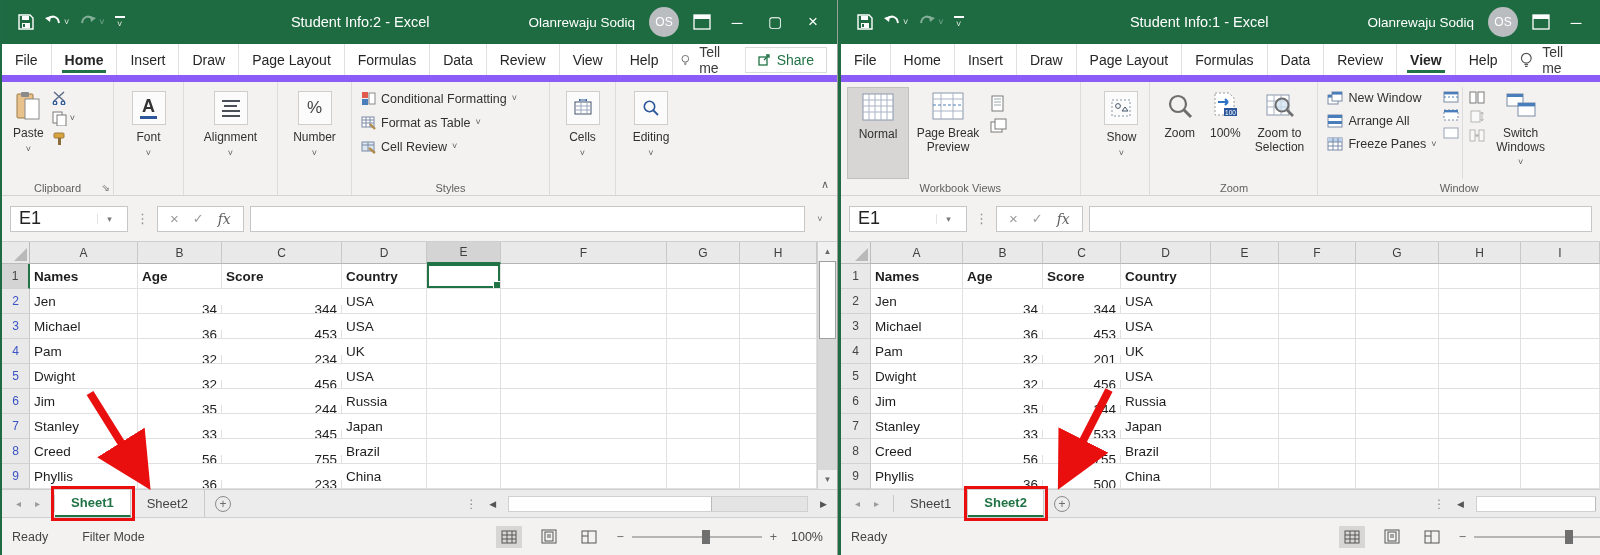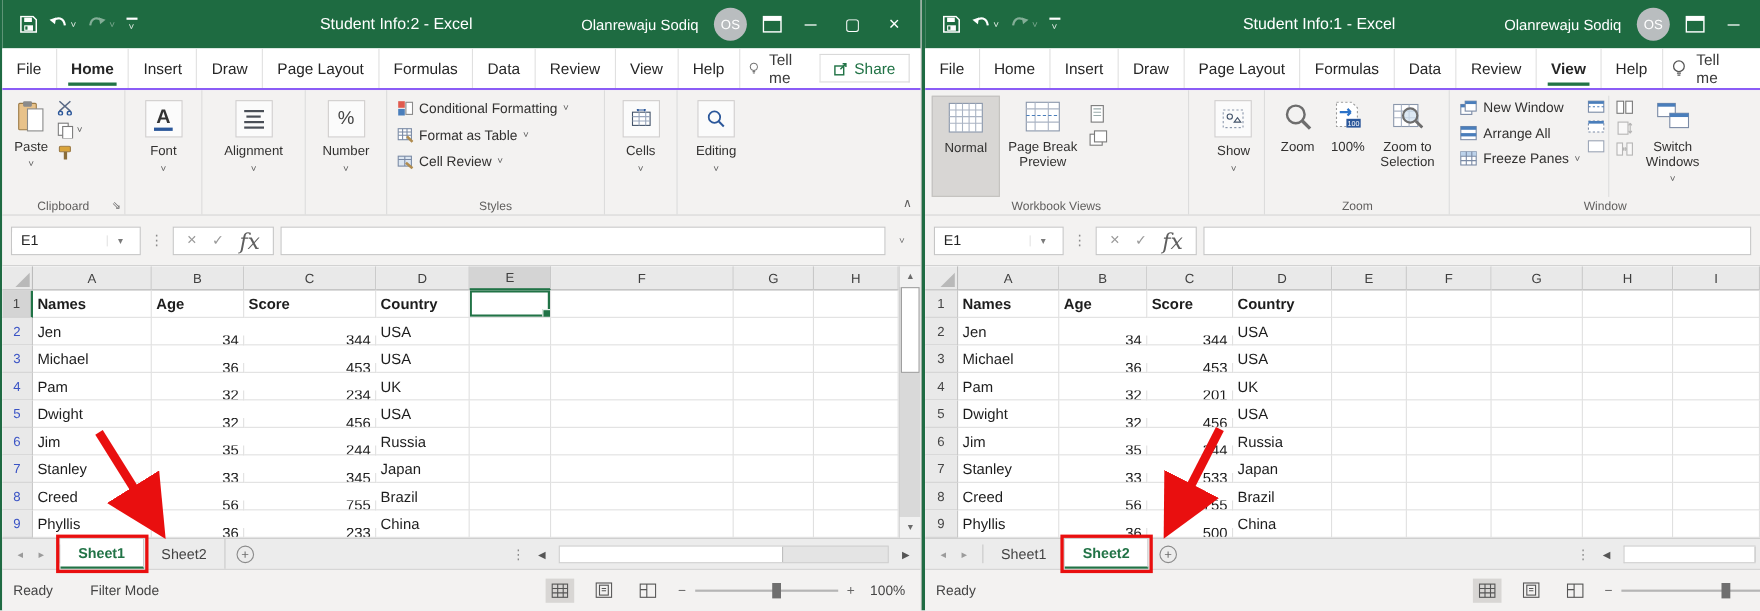--- a/index.html
+++ b/index.html
@@ -18,21 +18,21 @@
   .qat .dim { opacity:.45; }
   .chev { font-size:9px; line-height:1; color:#e8f0ea; }
   .win-title { flex:1 1 auto; text-align:center; font-size:14.5px; white-space:nowrap; }
   .tb-right { display:flex; align-items:center; gap:14px; padding-right:12px; flex:0 0 auto; }
   .user-name { font-size:13.5px; }
   .avatar { width:30px; height:30px; border-radius:50%; background:#b9bdbf; color:#fff; font-size:12px; display:flex; align-items:center; justify-content:center; }
   .wc { font-size:15px; width:24px; text-align:center; }
   .wc.close { font-size:17px; }
 
   
-  .menubar { height:38px; background:#fff; display:flex; align-items:stretch; font-size:14px; color:#262626; border-bottom:2px solid #8b5cf6; flex:0 0 auto; }
+  .menubar { height:38px; background:#fff; display:flex; align-items:stretch; font-size:14px; color:#262626; border-bottom:7px solid #8b5cf6; flex:0 0 auto; }
   .mtab, .mfile { display:flex; align-items:center; padding:0 13px; border-right:1px solid #e0e0e0; position:relative; white-space:nowrap; }
   .mfile { border-left:none; }
   .mtab.active { font-weight:bold; }
   .mtab.active::after { content:""; position:absolute; left:10px; right:10px; bottom:2px; height:3px; background:#217346; }
   .menu-right { margin-left:auto; display:flex; align-items:center; gap:10px; padding-right:10px; }
   .tellme { display:flex; align-items:center; gap:10px; color:#3a3a3a; padding:0 8px; }
   .share-btn { display:flex; align-items:center; gap:6px; color:#217346; border:1px solid #d9d9d9; background:#fff; padding:4px 12px; font-size:14px; border-left:1px solid #e0e0e0; }
 
   
   .ribbon { height:114px; background:#f3f2f1; display:flex; position:relative; border-bottom:1px solid #d4d4d4; flex:0 0 auto; }
@@ -45,25 +45,25 @@
   .iconbox { width:30px; height:30px; display:flex; align-items:center; justify-content:center; }
   .iconframe { width:34px; height:34px; border:1px solid #d0cecd; background:#fbfbfb; display:flex; align-items:center; justify-content:center; }
   .smallrow { display:flex; align-items:center; gap:5px; font-size:12.5px; color:#323130; padding:2px 3px; white-space:nowrap; }
   .stack { display:flex; flex-direction:column; justify-content:flex-start; }
   .minicol { display:flex; flex-direction:column; gap:6px; padding:4px 3px; }
   .ribbon-collapse { position:absolute; right:8px; bottom:4px; color:#5f5f5f; font-size:11px; }
 
   
   .fbar { height:46px; background:#f3f2f1; display:flex; align-items:center; padding:8px 8px; gap:6px; border-bottom:1px solid #cfcfcf; flex:0 0 auto; }
   .namebox { width:118px; height:26px; background:#fff; border:1px solid #c6c6c6; display:flex; align-items:center; }
-  .namebox input { border:none; outline:none; width:86px; padding-left:8px; font-size:13px; font-family:"Liberation Sans",sans-serif; color:#222; }
+  .namebox input { border:none; outline:none; width:86px; padding-left:8px; font-size:18px; font-family:"Liberation Sans",sans-serif; color:#222; }
   .namebox .dd { width:24px; text-align:center; color:#7a7a7a; font-size:9px; border-left:1px solid #e3e3e3; }
   .vdots { color:#8a8a8a; font-size:13px; padding:0 2px; }
   .fbtns { height:26px; background:#fff; border:1px solid #c6c6c6; display:flex; align-items:center; gap:14px; padding:0 12px; color:#9a9a9a; }
-  .fx { font-family:"DejaVu Serif", serif; font-style:italic; color:#5f5f5f; font-size:20px; }
+  .fx { font-family:"DejaVu Serif", serif; font-style:italic; color:#5f5f5f; font-size:14px; }
   .finput { flex:1 1 auto; height:26px; background:#fff; border:1px solid #c6c6c6; }
   .fexpand { width:18px; text-align:center; color:#6a6a6a; font-size:9px; }
 
   
   .gridwrap { flex:1 1 auto; display:flex; background:#fff; overflow:hidden; }
   .gridcols { flex:1 1 auto; display:flex; flex-direction:column; overflow:hidden; }
   .grid-hrow { display:flex; height:22px; flex:0 0 auto; }
   .corner { background:#e9e9e9; border-right:1px solid #bcbcbc; border-bottom:1px solid #bcbcbc; position:relative; flex:0 0 auto; }
   .corner::after { content:""; position:absolute; right:2px; bottom:2px; border-left:13px solid transparent; border-bottom:13px solid #b9b9b9; }
   .chead { background:#e9e9e9; border-right:1px solid #c8c8c8; border-bottom:1px solid #b5b5b5; font-size:12px; color:#3f3f3f; display:flex; align-items:center; justify-content:center; flex:0 0 auto; }

